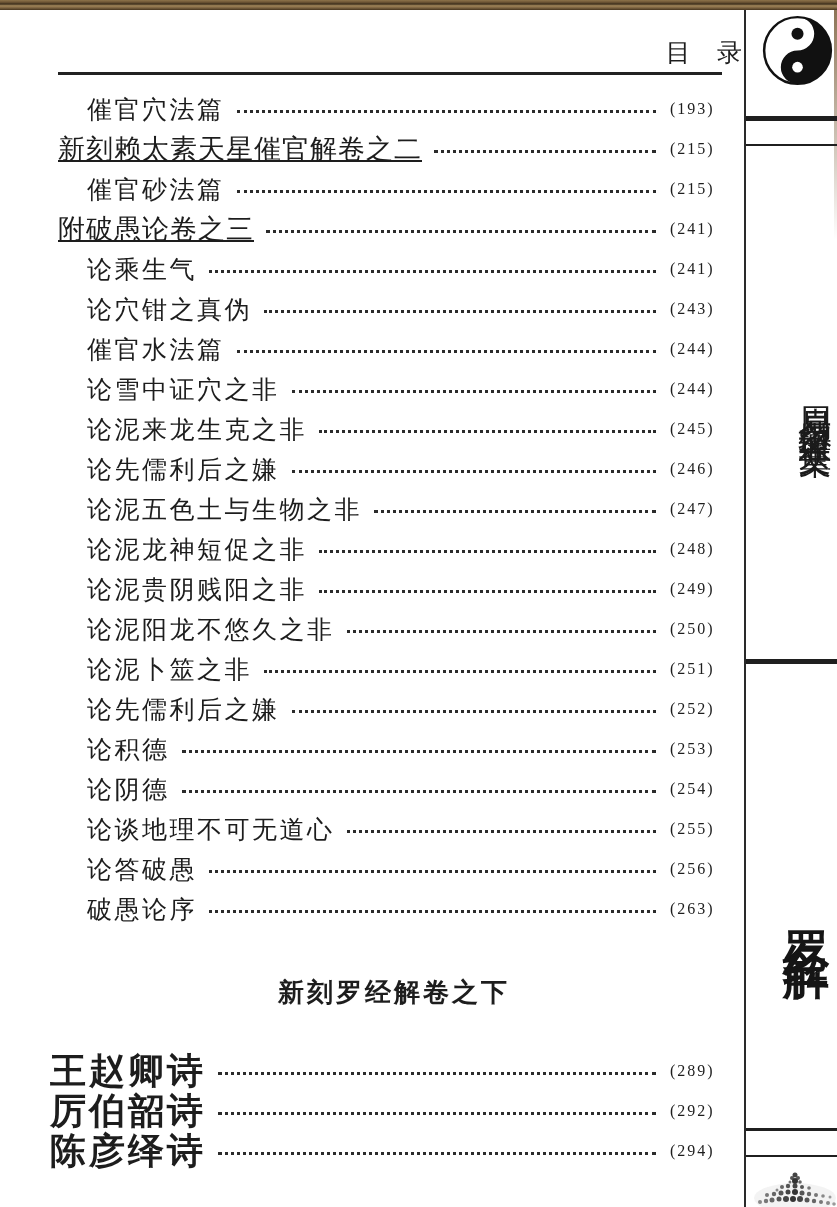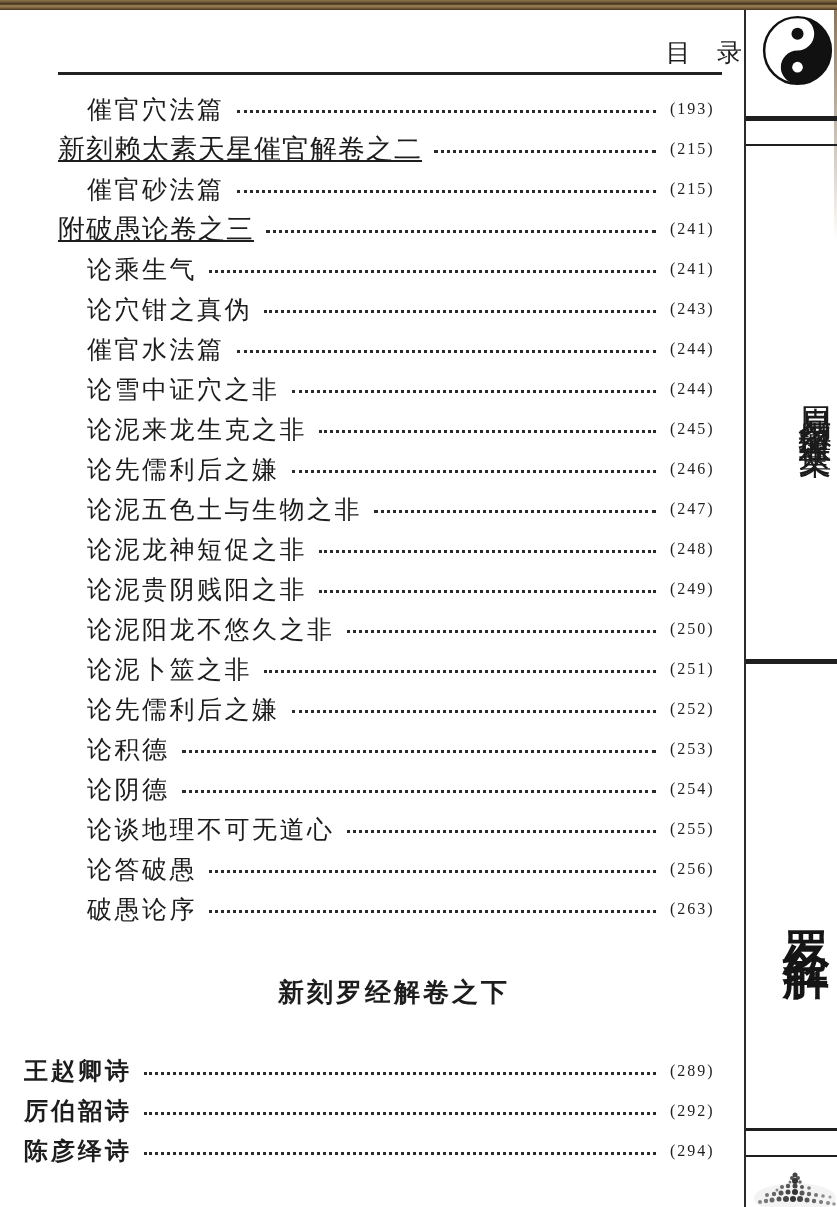--- a/index.html
+++ b/index.html
@@ -25,21 +25,21 @@
   .toc-title{
     margin-top:28px;padding-left:44px;text-align:right;
     font-size:25px;line-height:29px;word-spacing:16px;letter-spacing:2px;
   }
   .title-rule{height:3px;background:#222;margin:5px 22px 0 58px;}
   .toc-list{margin-top:14px;}
   .toc-list.bottom{margin-top:41px;}
   .toc-row{height:40px;display:flex;align-items:center;}
   .toc-row .label{white-space:nowrap;font-size:25px;letter-spacing:2.5px;margin-left:87px;text-align:right;}
   .toc-row.section .label{font-size:27px;letter-spacing:1px;margin-left:58px;text-decoration:underline;}
-  .toc-list.bottom .toc-row .label{font-size:24px;font-weight:700;letter-spacing:3px;margin-left:24px;}
+  .toc-list.bottom .toc-row .label{font-size:36px;font-weight:700;letter-spacing:3px;margin-left:50px;}
   .leader{
     flex:1;height:0;border-bottom:3.2px dotted #2b2b2b;
     margin:0 14px 0 12px;transform:translateY(2px);
   }
   .pageno{
     width:72px;margin-right:2px;text-align:left;white-space:nowrap;
     font-size:16px;letter-spacing:2px;
   }
   .section-heading{
     margin-top:45px;padding-left:44px;text-align:center;

